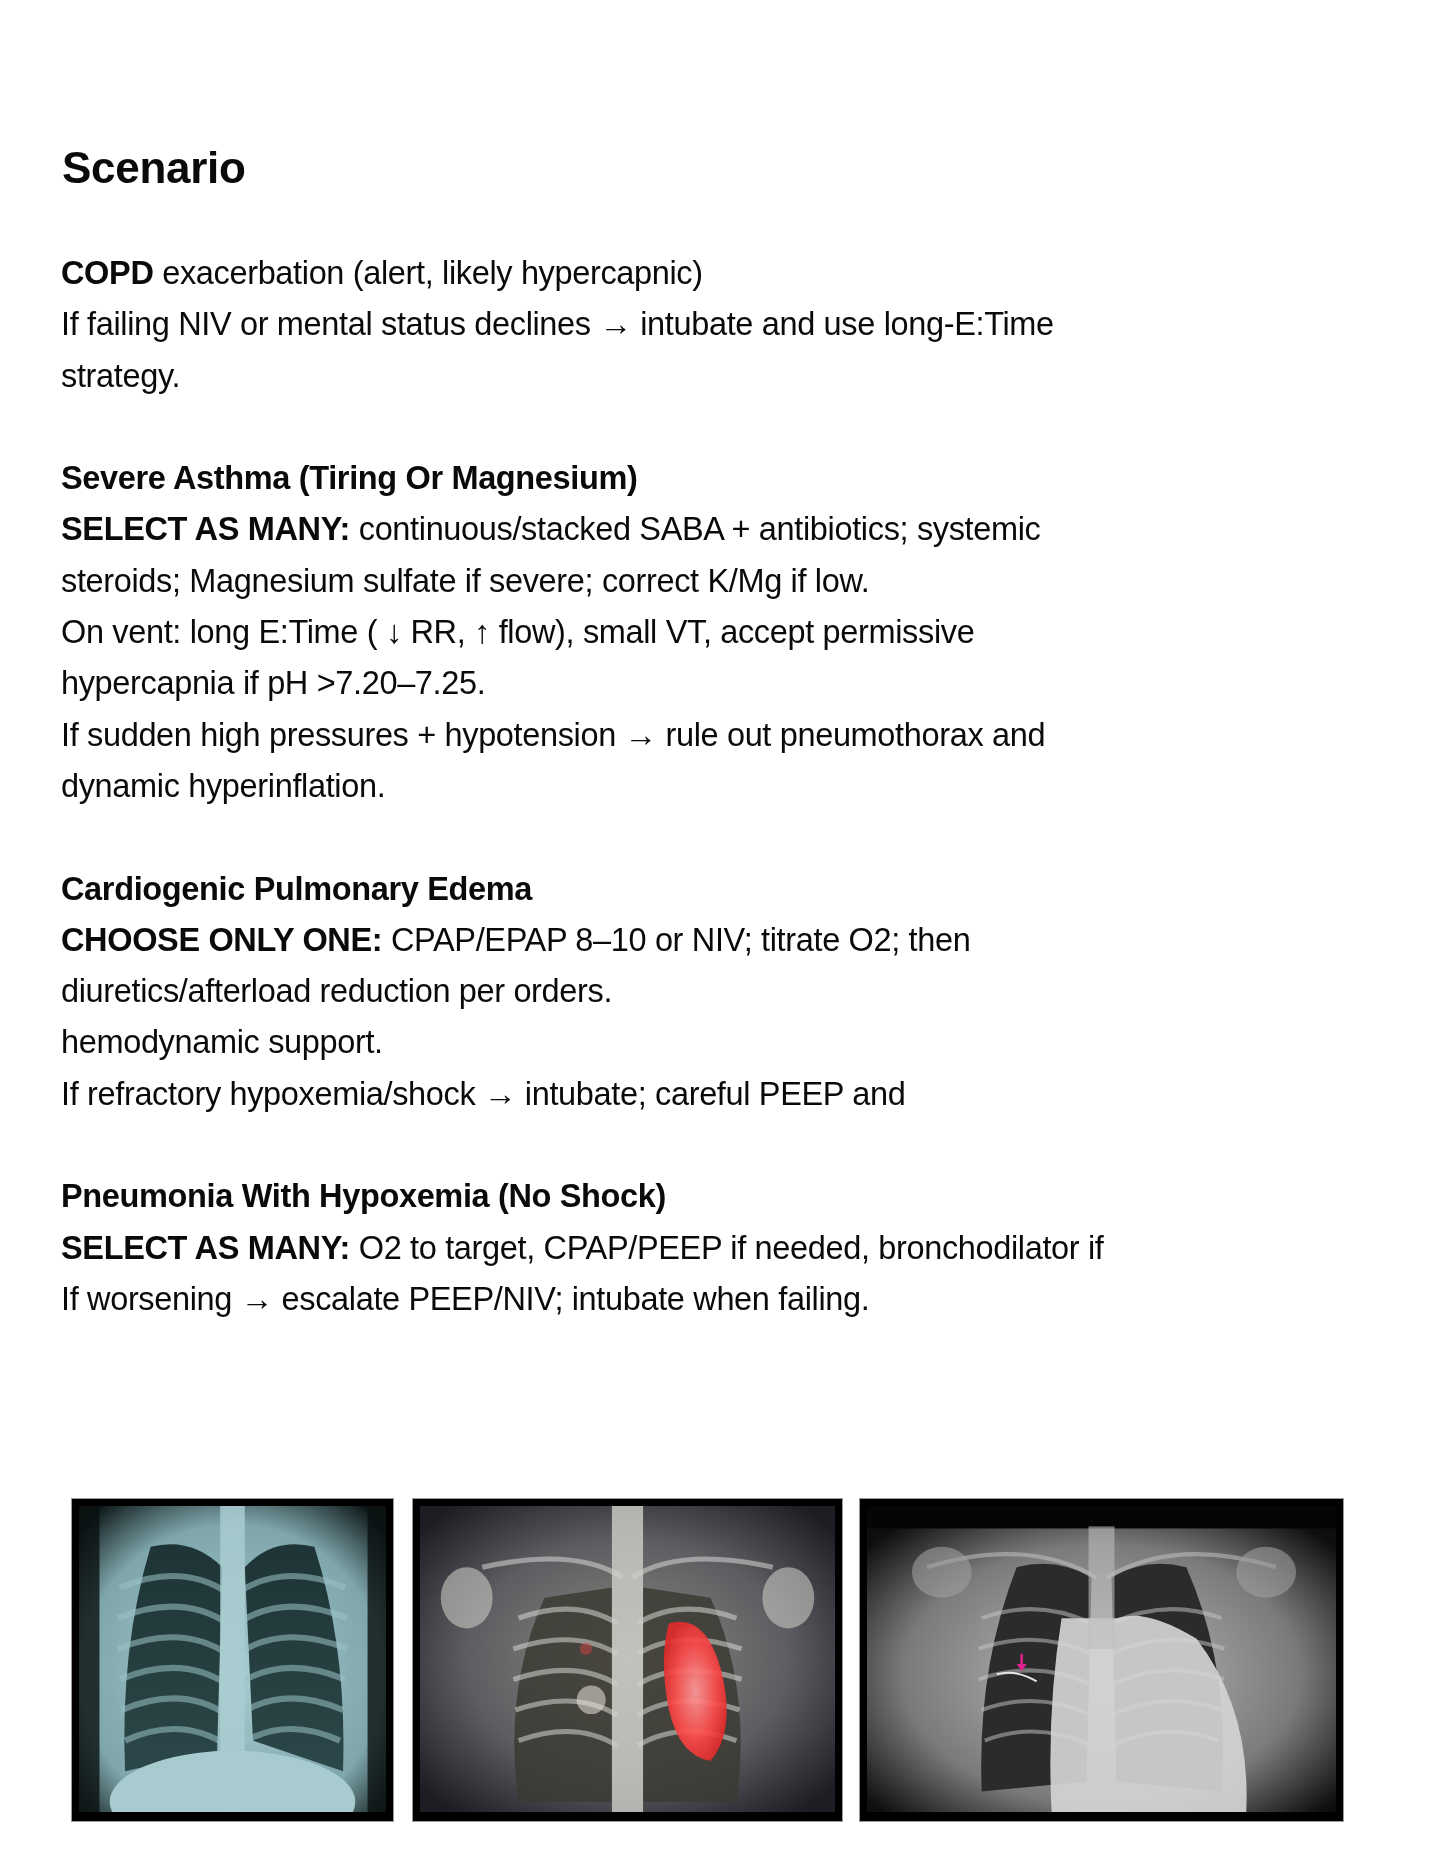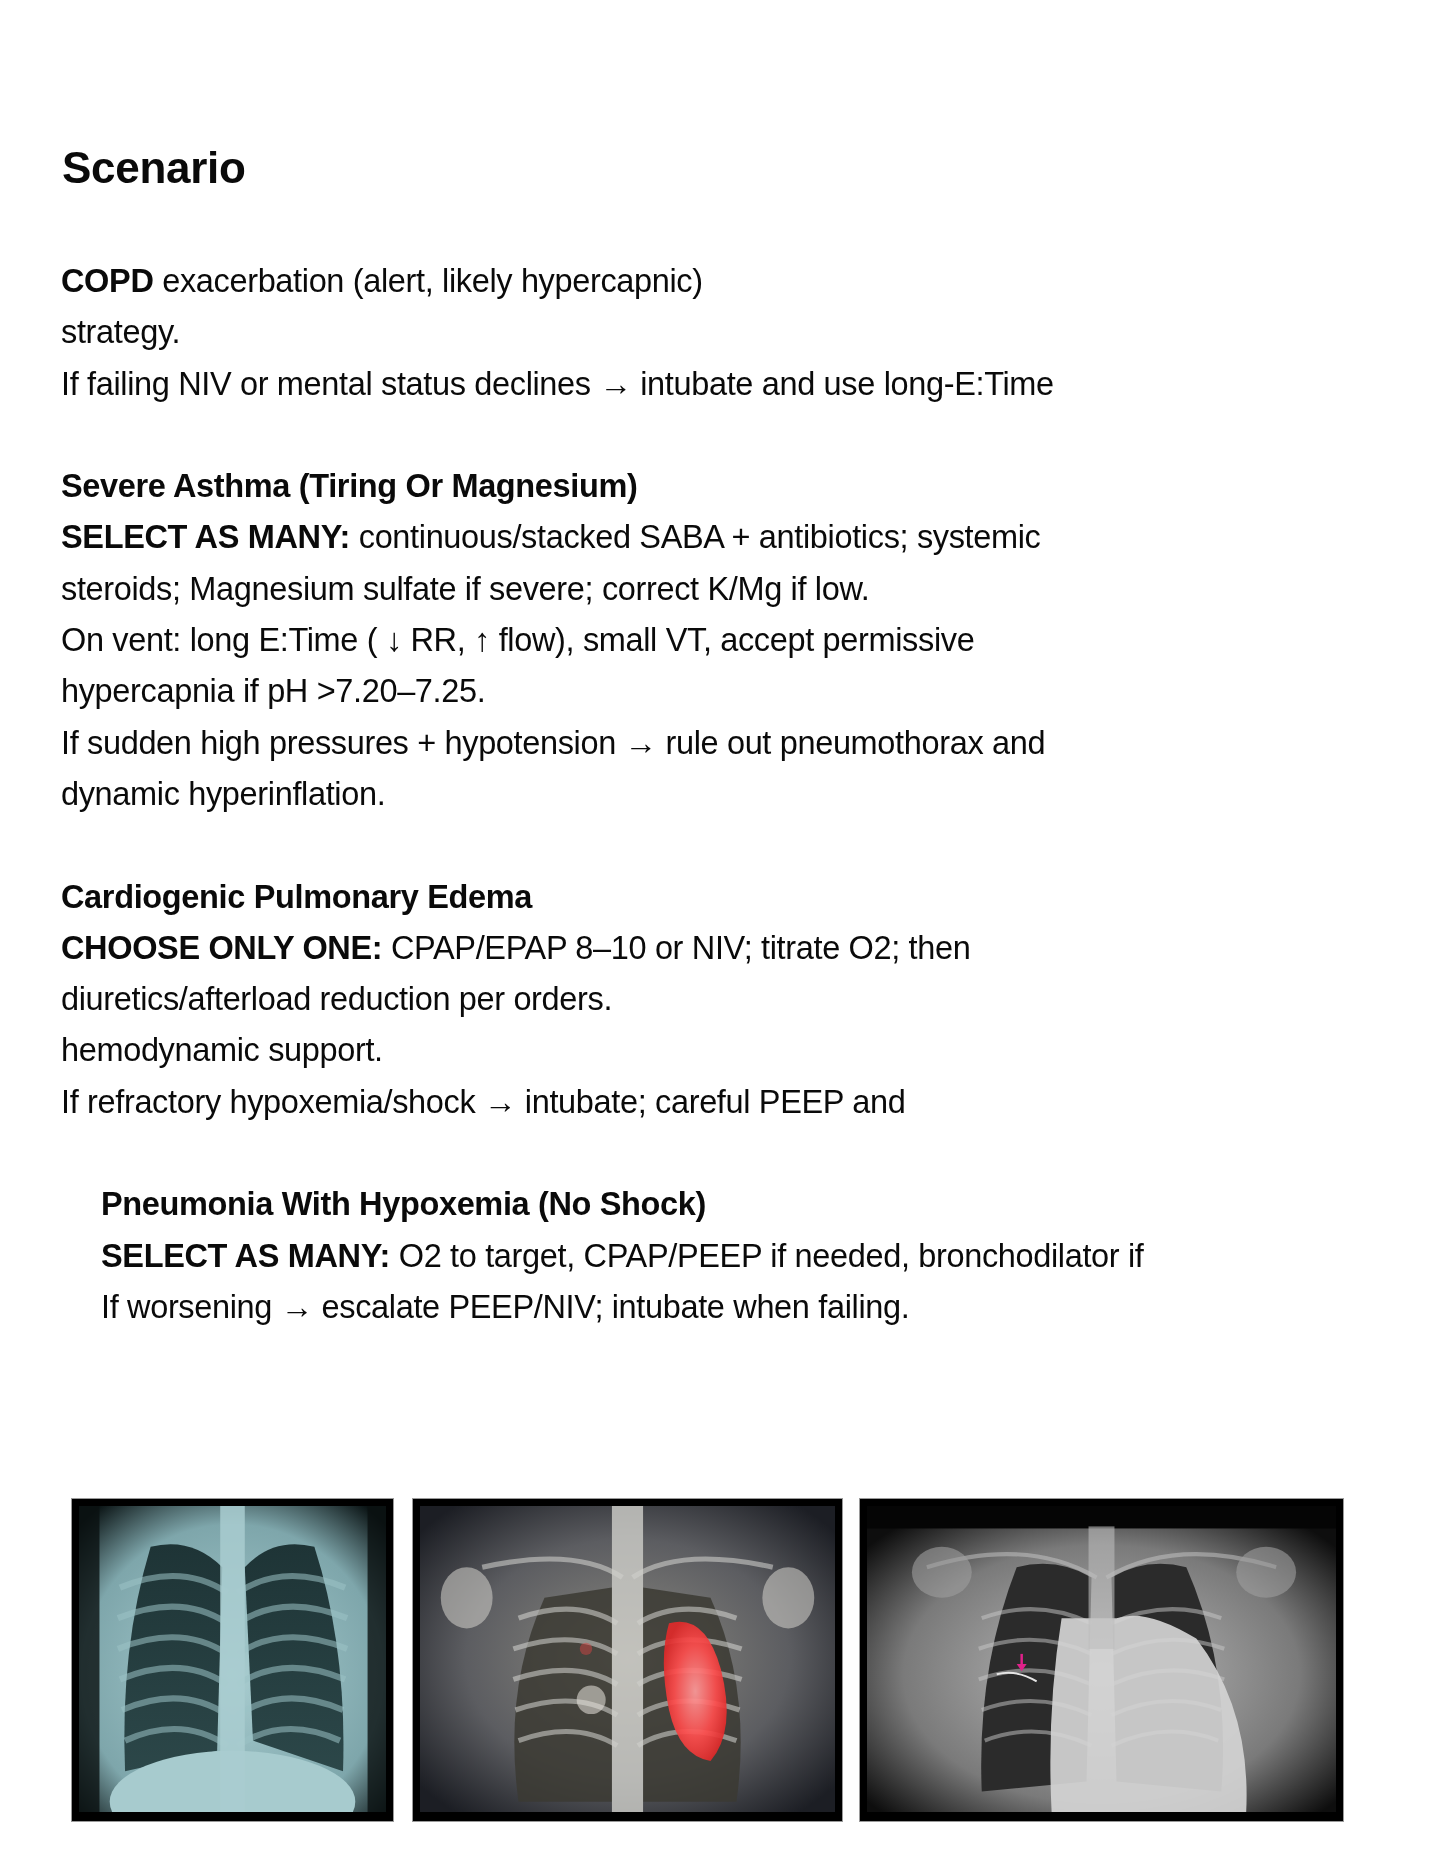--- a/index.html
+++ b/index.html
@@ -27,30 +27,30 @@
     top: 141px;
     font-size: 44px;
     font-weight: bold;
     line-height: 52px;
     margin: 1px;
     letter-spacing: -0.3px;
   }
   .content {
     position: absolute;
     left: 0;
-    top: 256px;
+    top: 248px;
     width: 1340px;
     font-size: 32.5px;
     line-height: 51.3px;
     letter-spacing: -0.35px;
   }
   .section {
     margin: 0 0 51.3px 0;
   }
-  .section:last-child { margin-bottom: 0; margin-left: 40px; }
+  .section:last-child { margin-bottom: 0; }
   .line {
     display: block;
     white-space: nowrap;
   }
   .b { font-weight: bold; }
   .images {
     position: absolute;
     left: 71px;
     top: 1498px;
     height: 324px;
@@ -75,22 +75,22 @@
 </head>
 <body>
 
 <div class="page">
   <h1 class="title">Scenario</h1>
 
   <div class="content">
 
     <div class="section">
       <span class="line"><span class="b">COPD</span><span> exacerbation (alert, likely hypercapnic)</span></span>
+      <span class="line">If failing NIV or mental status declines → intubate and use long-E:Time</span>
       <span class="line">strategy.</span>
-      <span class="line">If failing NIV or mental status declines → intubate and use long-E:Time</span>
     </div>
 
     <div class="section">
       <span class="line b">Severe Asthma (Tiring Or Magnesium)</span>
       <span class="line"><span class="b">SELECT AS MANY:</span><span> continuous/stacked SABA + antibiotics; systemic</span></span>
       <span class="line">steroids; Magnesium sulfate if severe; correct K/Mg if low.</span>
       <span class="line">On vent: long E:Time ( ↓ RR,  ↑ flow), small VT, accept permissive</span>
       <span class="line">hypercapnia if pH &gt;7.20–7.25.</span>
       <span class="line">If sudden high pressures + hypotension → rule out pneumothorax and</span>
       <span class="line">dynamic hyperinflation.</span>

